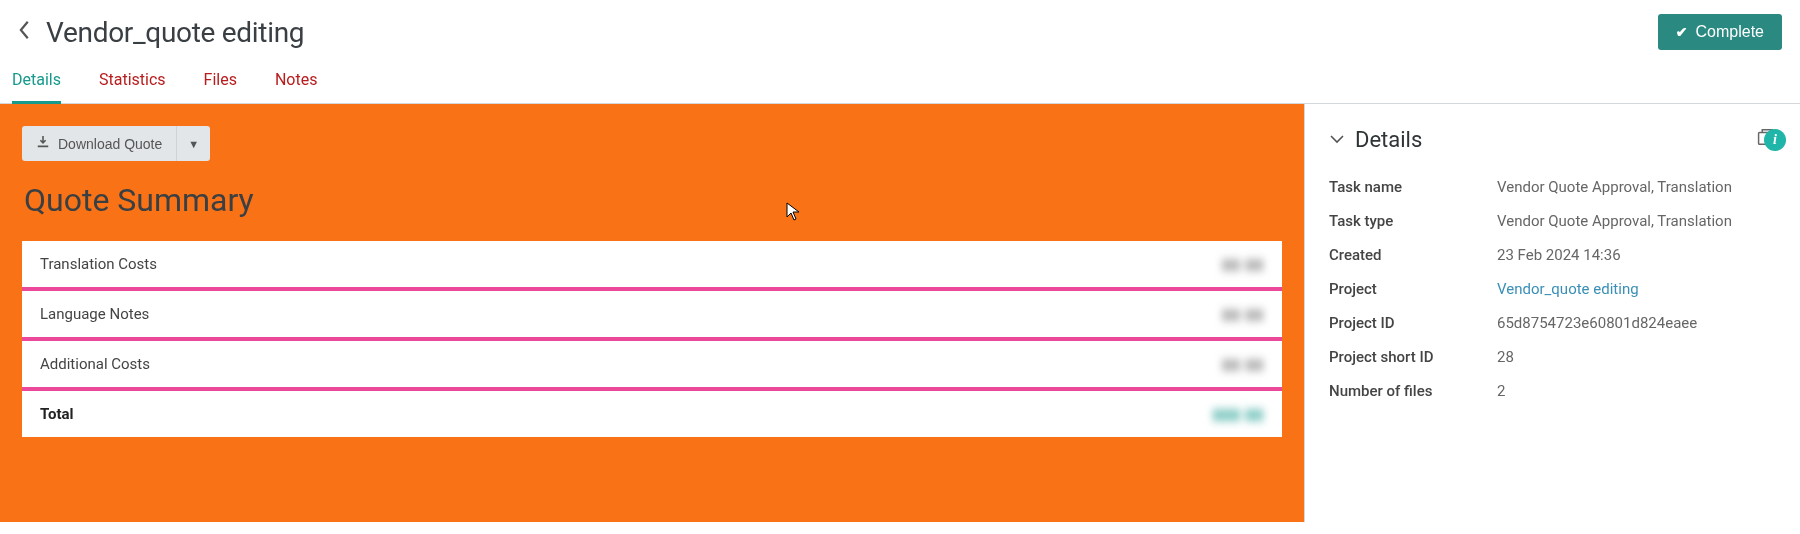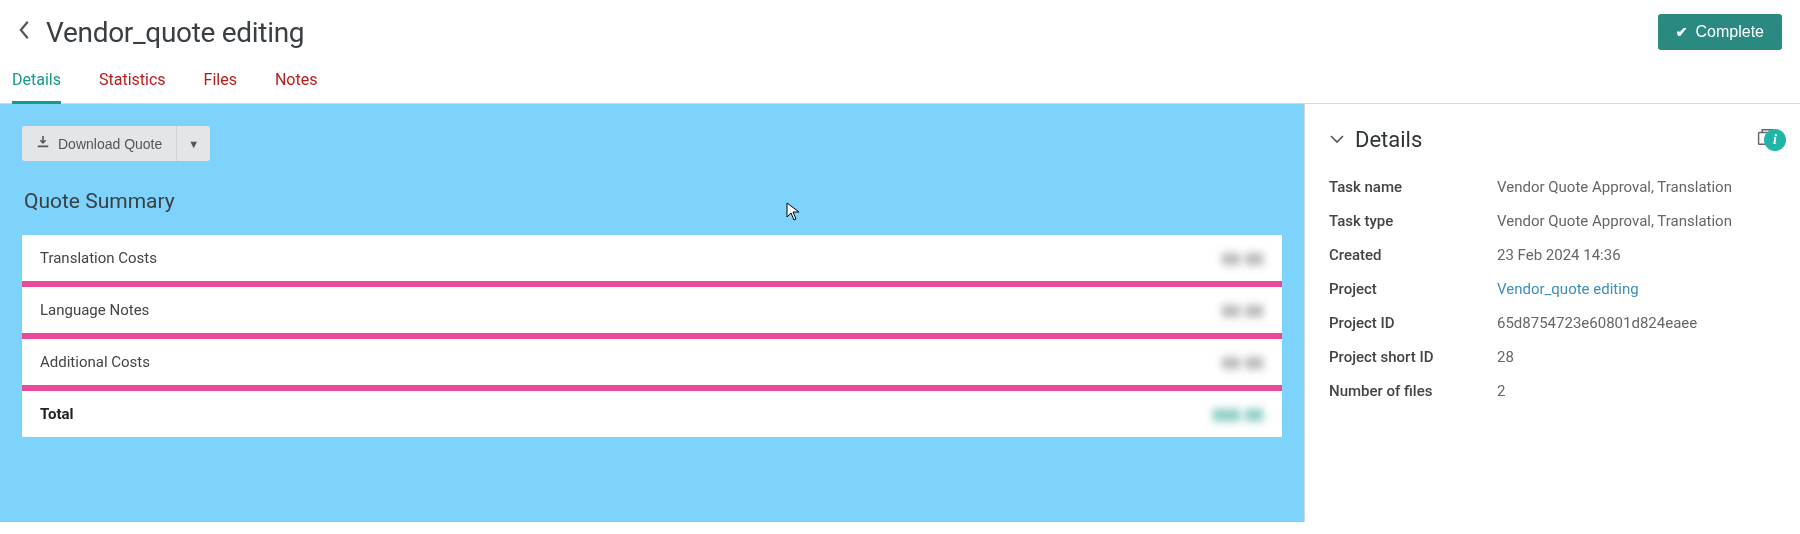--- a/index.html
+++ b/index.html
@@ -68,21 +68,21 @@
     .tab.active {
       color: #159a8c;
       border-bottom-color: #159a8c;
     }
     .content-wrap {
       display: flex;
       height: calc(100% - 116px);
     }
     .main-col {
       flex: 1;
-      background: #7dd3fc;
+      background: #f97316;
       padding: 22px 22px;
       position: relative;
       overflow-y: auto;
       border-right: 1px solid #d5d8db;
     }
     .main-col::-webkit-scrollbar {
       width: 11px;
     }
     .main-col::-webkit-scrollbar-thumb {
       background: #b6bcc1;
@@ -113,34 +113,34 @@
       border: none;
       border-left: 1px solid #d0d3d6;
       padding: 9px 11px;
       cursor: pointer;
       border-top-right-radius: 3px;
       border-bottom-right-radius: 3px;
       color: #555;
       font-size: 11px;
     }
     .section-title {
-      font-size: 21px;
+      font-size: 32px;
       font-weight: 400;
       color: #3a3f44;
-      margin: 28px 0 22px 2px;
+      margin: 20px 0 22px 2px;
     }
     .summary-table {
       background: #fff;
     }
     .summary-row {
       display: flex;
       justify-content: space-between;
       align-items: center;
       padding: 14px 18px;
-      border-bottom: 6px solid #ec4899;
+      border-bottom: 4px solid #ec4899;
       font-size: 15px;
       color: #444;
     }
     .summary-row:last-child {
       border-bottom: none;
       align-items: center;
     }
     .summary-row.total {
       font-weight: 700;
       color: #222;

